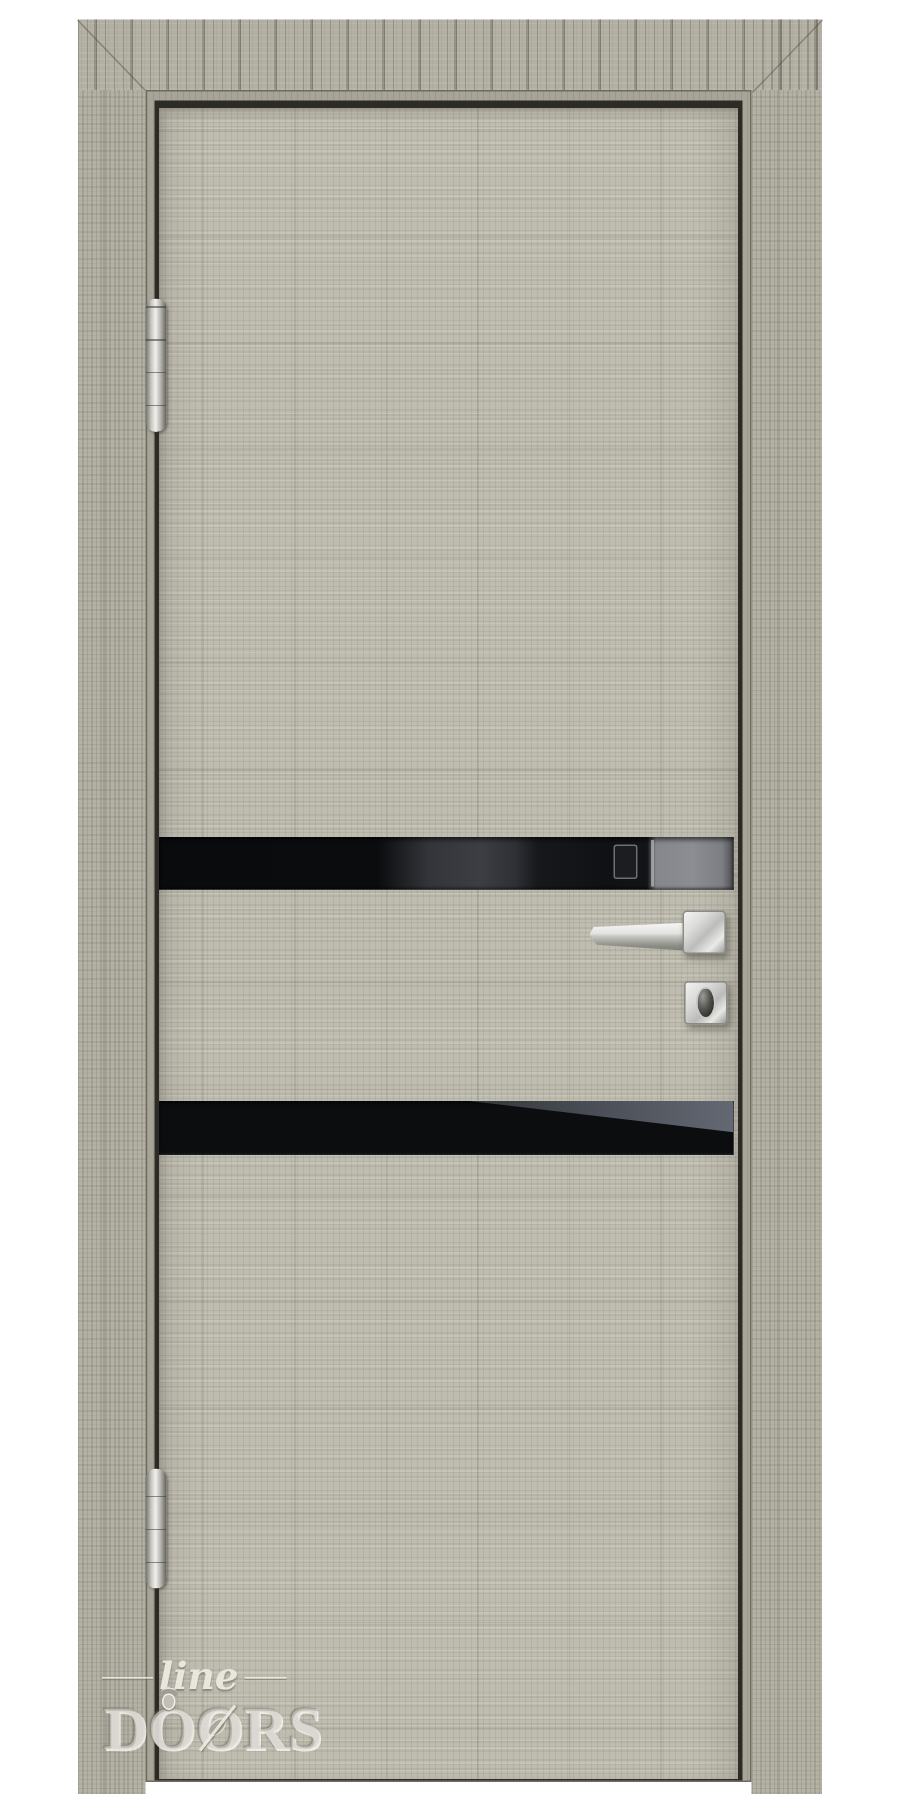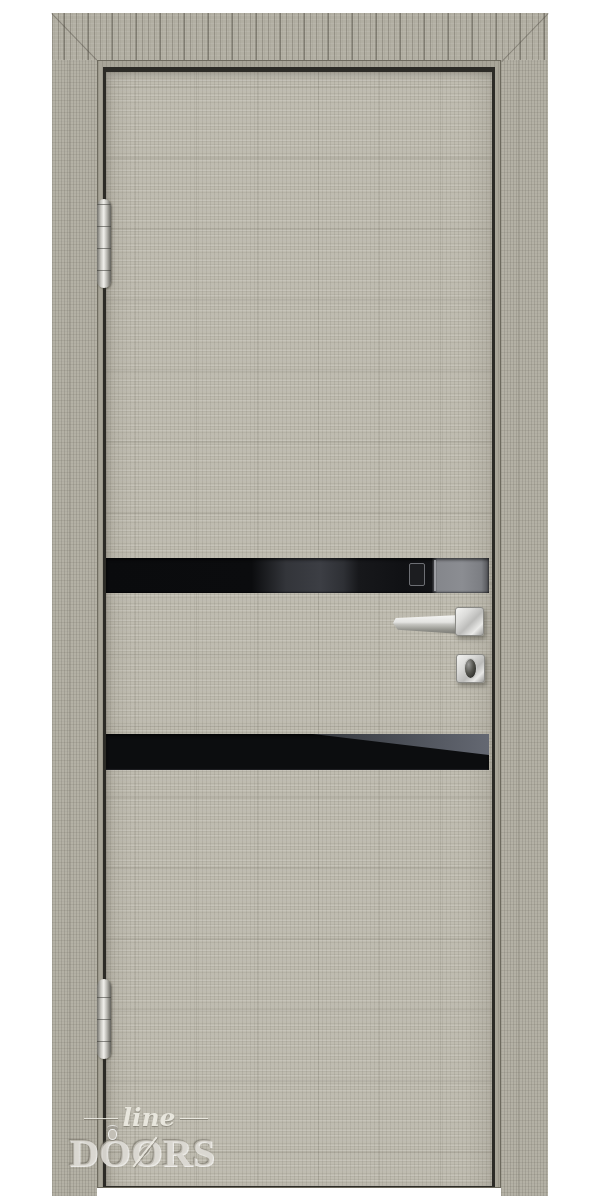--- a/index.html
+++ b/index.html
@@ -85,21 +85,21 @@
     box-shadow:1px 2px 2px rgba(60,58,48,0.4);}
   .thumbturn{position:absolute;left:350px;top:582px;width:29px;height:29px;border-radius:3px;
     background:linear-gradient(135deg,#f2f2f0 0%,#d8d8d6 35%,#bbbbb9 60%,#e7e7e5 80%,#9b9b99 100%);
     border:1px solid #8a8a86;box-sizing:border-box;box-shadow:2px 3px 4px rgba(60,58,48,0.45);}
   .thumbturn-knob{position:absolute;left:7px;top:3px;width:13px;height:21px;border-radius:50%;
     background:radial-gradient(ellipse at 32% 28%, #9a9a98 0%, #55554f 45%, #2e2e2a 80%);
     border:1px solid #c9c9c7;box-sizing:border-box;}
 
   
   .logo{position:absolute;left:16px;top:1093px;width:156px;height:74px;z-index:5;}
-  .logo-top{display:flex;align-items:center;justify-content:center;gap:4px;height:24px;}
+  .logo-top{display:flex;align-items:center;gap:4px;height:24px;}
   .logo-rule{height:1px;background:rgba(240,238,230,0.85);box-shadow:0 1px 0 rgba(105,101,90,0.5);}
   .logo-rule-left{width:34px;}
   .logo-rule-right{width:28px;}
   .logo-script{font-family:"DejaVu Serif",serif;font-style:italic;font-weight:bold;font-size:25px;
     line-height:22px;color:#e8e6dd;text-shadow:0 1px 1px rgba(105,101,90,0.6);}
   .logo-word{display:flex;margin-left:1px;margin-top:2px;
     font-family:"Liberation Serif",serif;font-weight:bold;font-size:41px;line-height:40px;
     color:rgba(214,212,204,0.62);
     text-shadow:1px 1px 0 rgba(255,255,255,0.72), -1px -1px 1px rgba(100,96,86,0.5);}
   .logo-letter{position:relative;}

